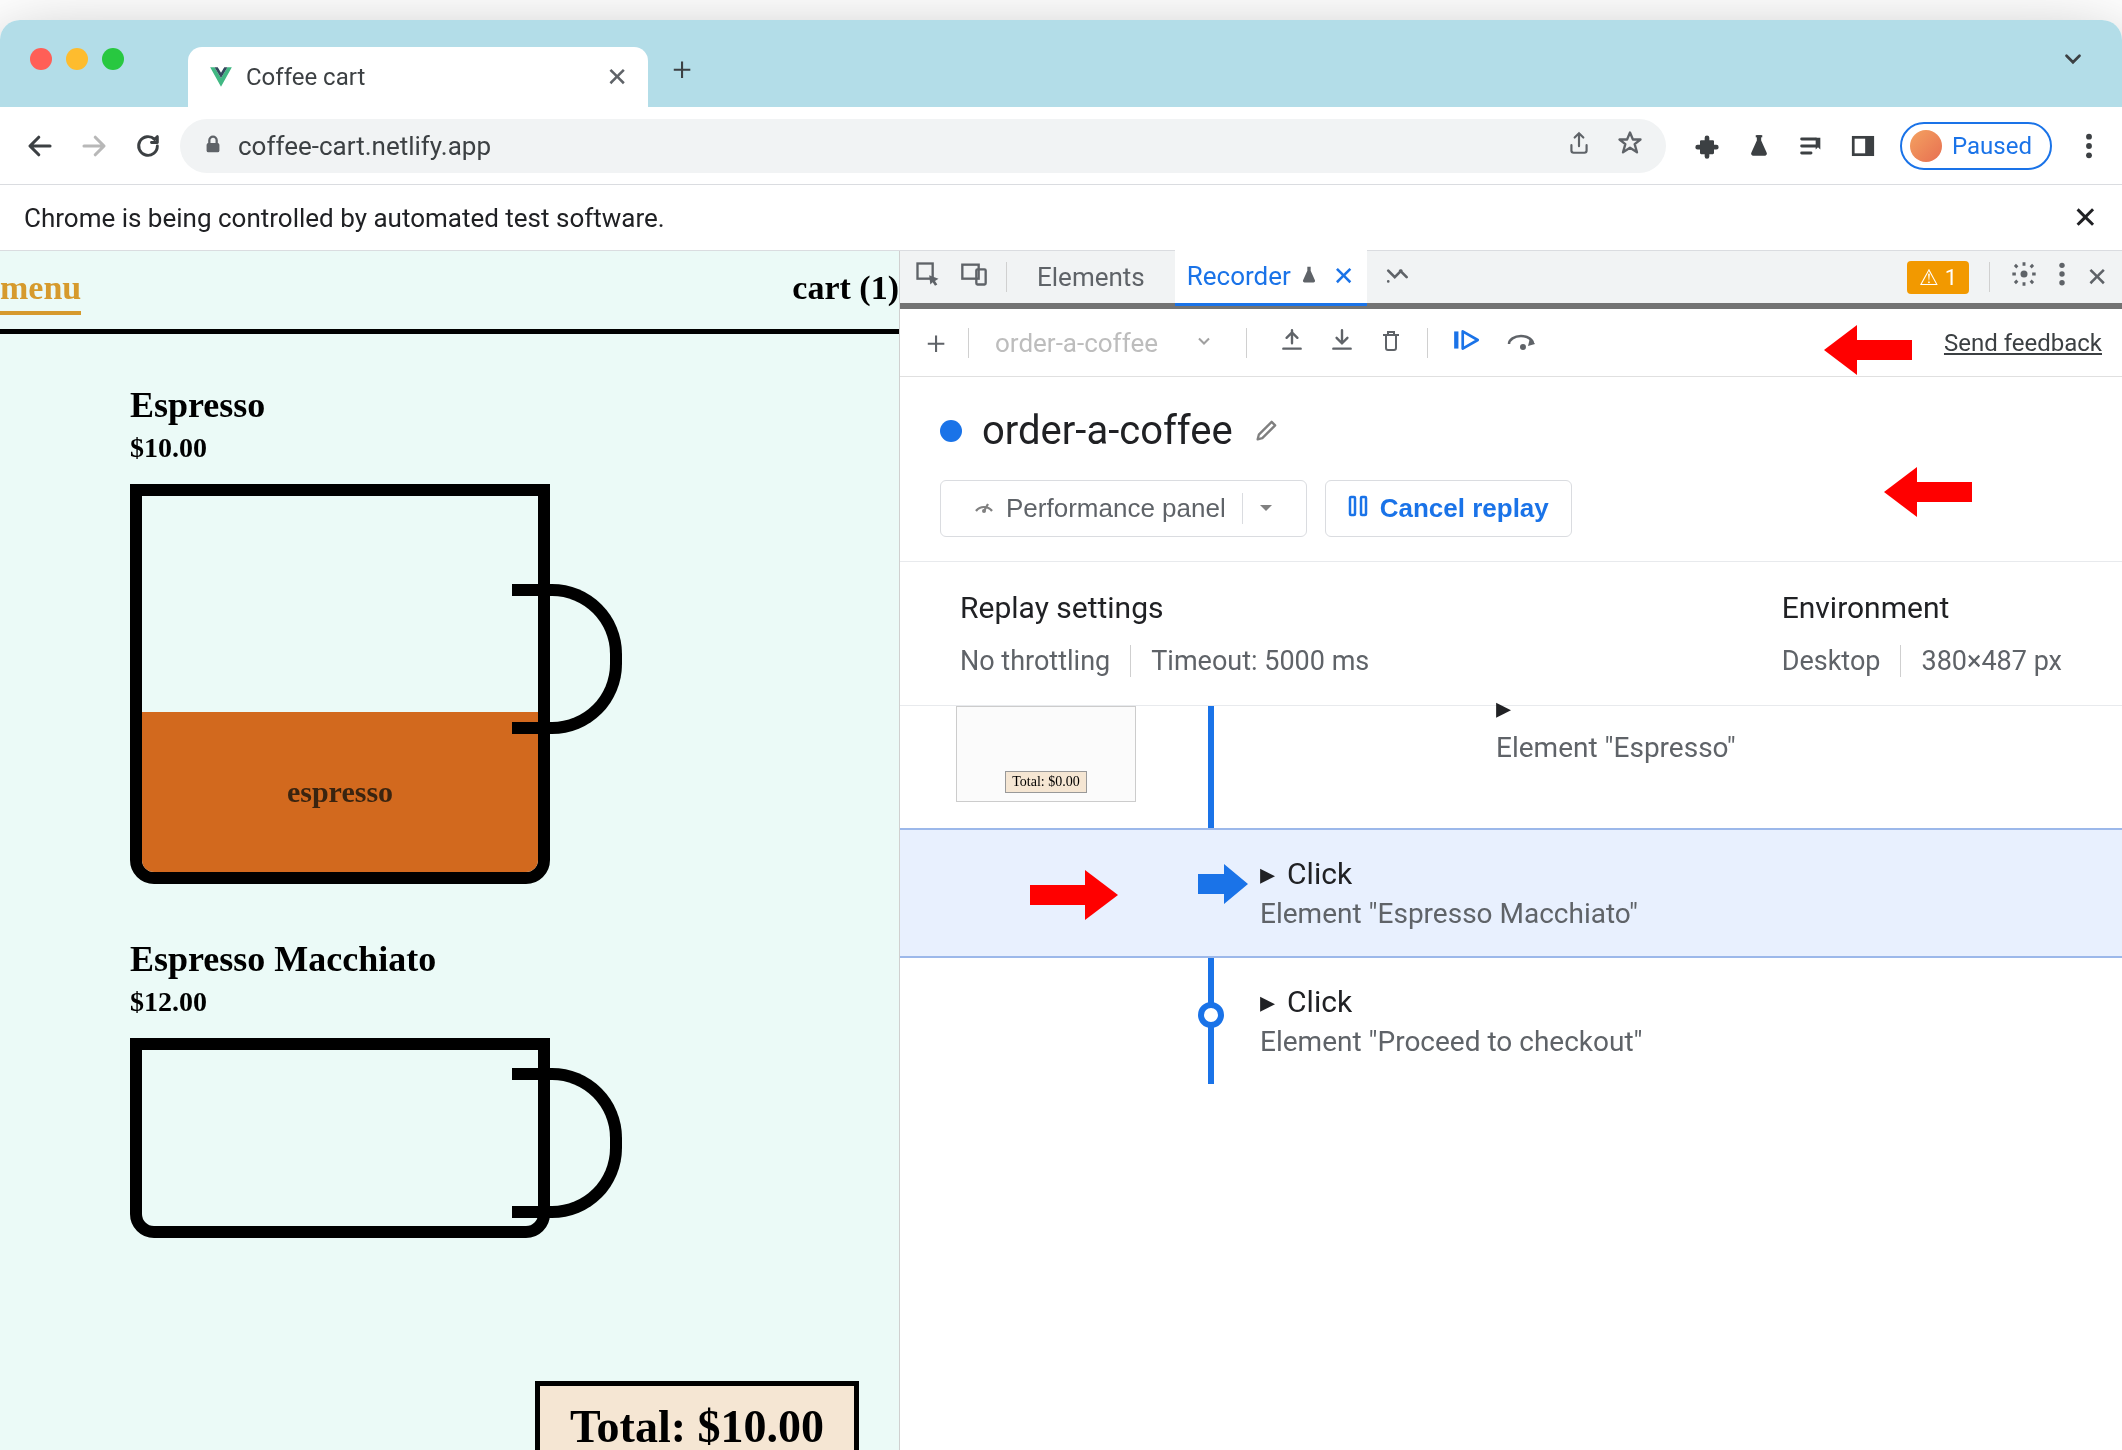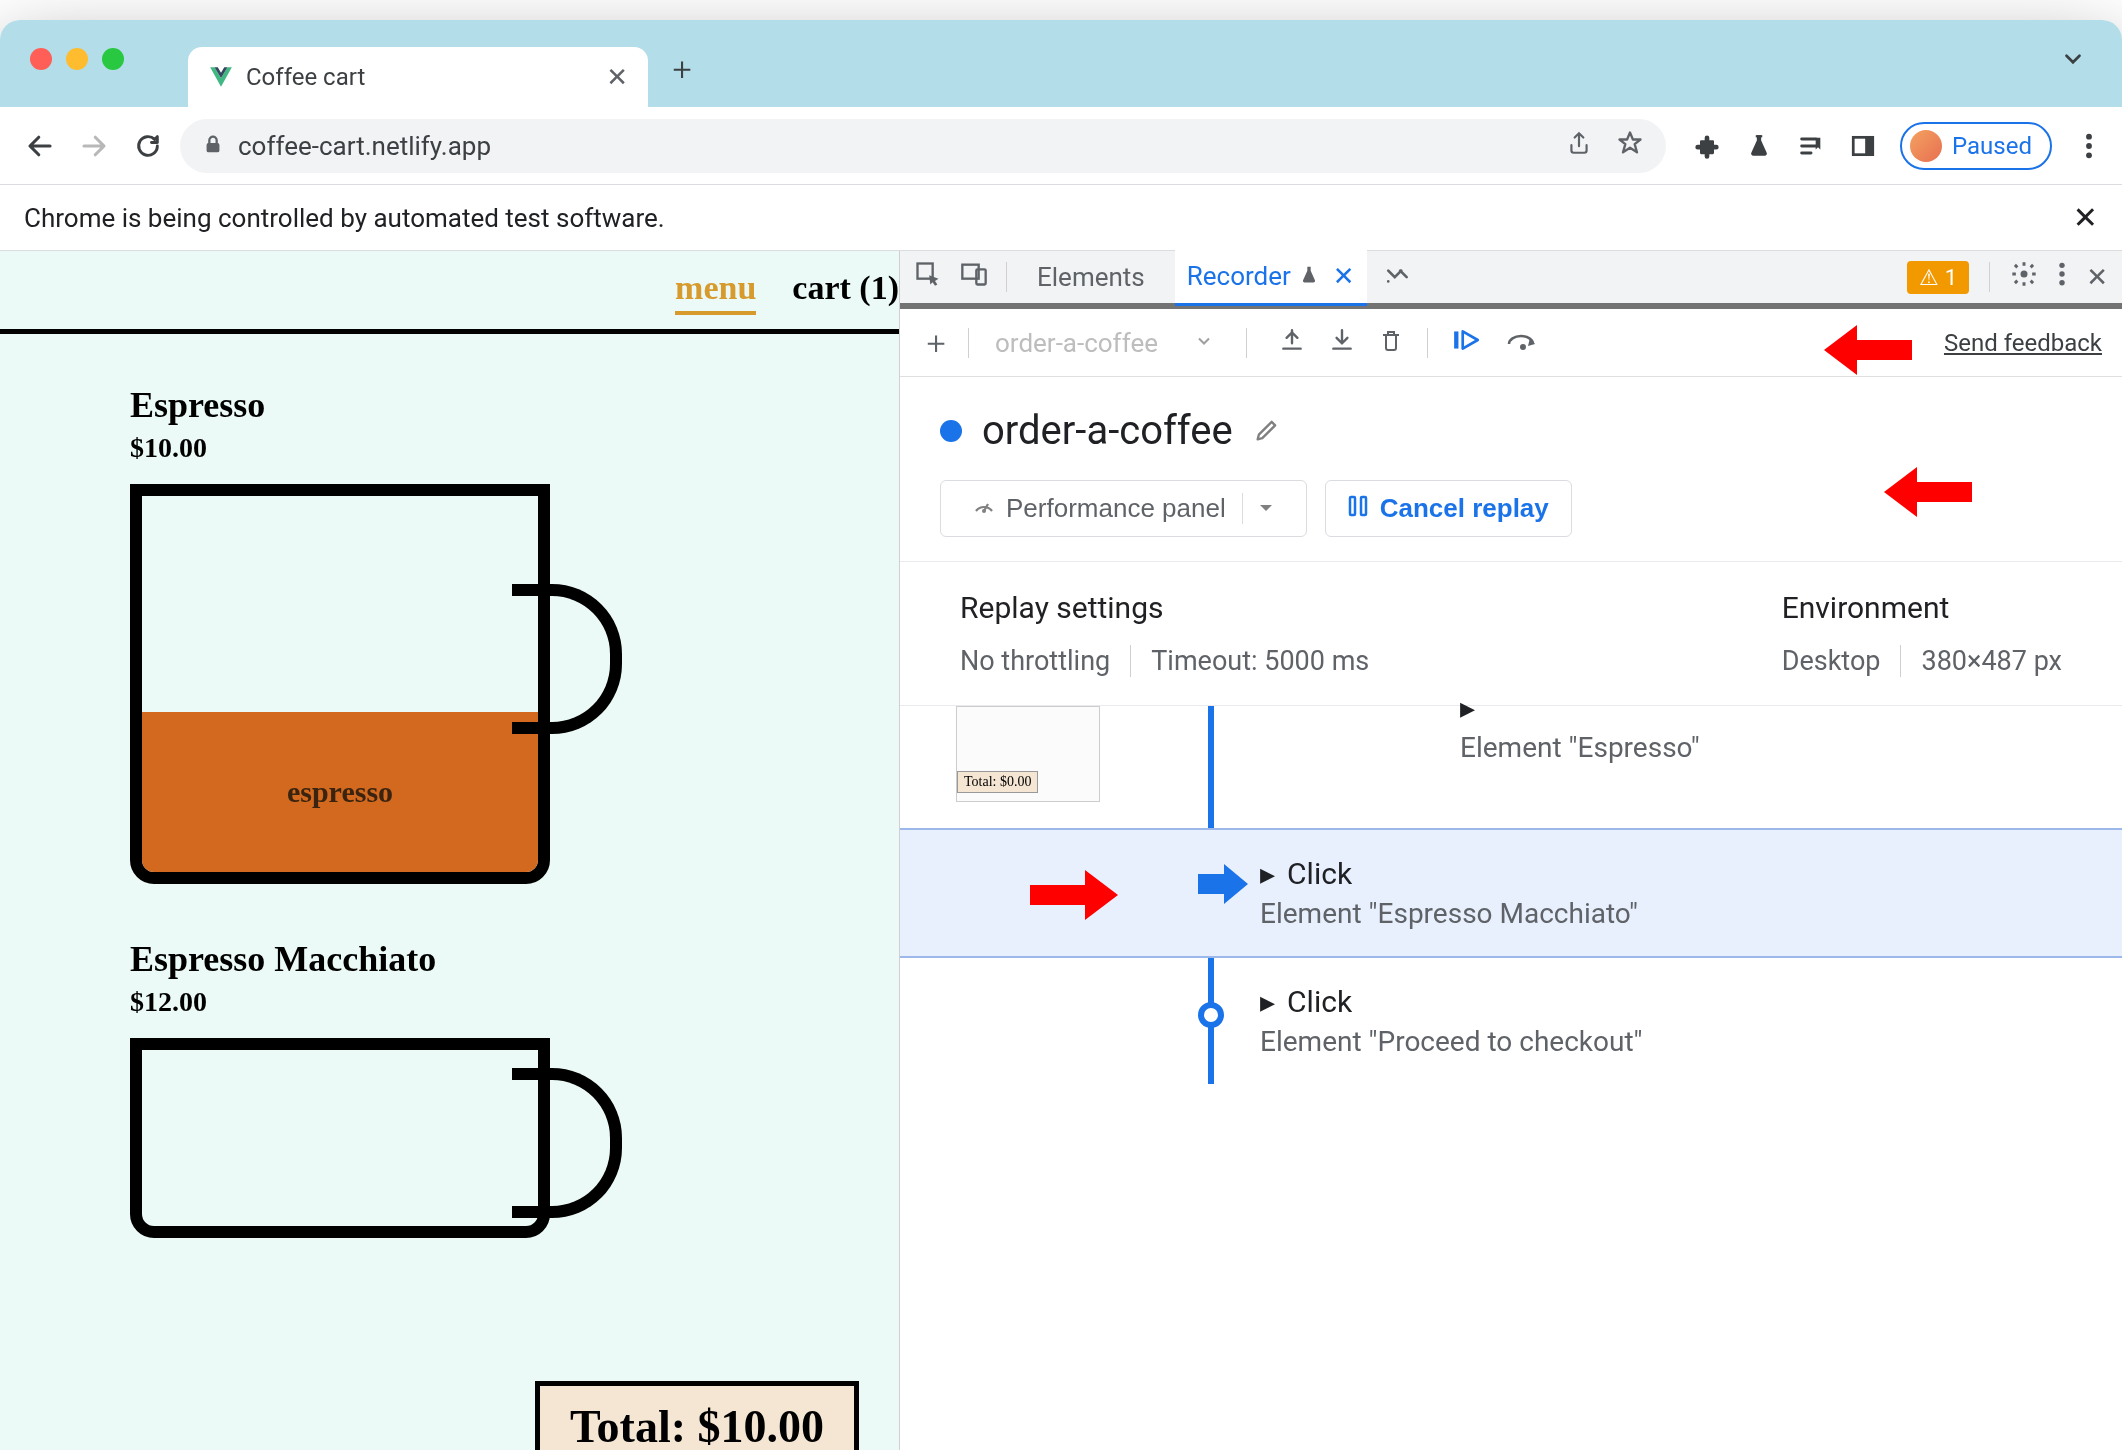--- a/index.html
+++ b/index.html
@@ -29,21 +29,21 @@
 .paused-pill { display: flex; align-items: center; gap: 10px; border: 2px solid #1a73e8; border-radius: 24px; padding: 6px 18px 6px 8px; color: #1a73e8; font-size: 24px; }
 .avatar { width: 32px; height: 32px; border-radius: 50%; background: linear-gradient(135deg,#f4a261,#e76f51); }
 
 .infobar { background: #fff; height: 66px; display: flex; align-items: center; padding: 0 24px; font-size: 26px; color: #202124; border-bottom: 1px solid #dadce0; }
 .infobar-close { margin-left: auto; font-size: 30px; cursor: pointer; }
 
 .content { display: flex; height: calc(100% - 75px - 78px - 66px); }
 
 
 .app-pane { width: 900px; background: #ebfaf7; border-right: 1px solid #d0d0d0; display: flex; flex-direction: column; overflow: hidden; }
-.app-nav { display: flex; justify-content: flex-end; gap: 36px; padding: 18px 0 14px; font-family: Georgia, serif; font-size: 34px; font-weight: bold; border-bottom: 5px solid #000; }
+.app-nav { display: flex; justify-content: space-between; gap: 36px; padding: 18px 0 14px; font-family: Georgia, serif; font-size: 34px; font-weight: bold; border-bottom: 5px solid #000; }
 .app-nav .menu-link { color: #d69a2d; border-bottom: 4px solid #d69a2d; padding-bottom: 4px; }
 .app-nav .cart-link { color: #000; }
 .products { padding: 50px 130px 0 130px; position: relative; }
 .product { margin-bottom: 54px; }
 .product h3 { font-family: Georgia, serif; font-size: 36px; font-weight: bold; margin-bottom: 6px; }
 .product .price { font-family: Georgia, serif; font-size: 28px; font-weight: bold; margin-bottom: 20px; }
 .cup { position: relative; width: 430px; height: 400px; }
 .cup-body { position: absolute; left: 0; top: 0; width: 420px; height: 400px; border: 12px solid #000; border-radius: 0 0 24px 24px; background: #ebfaf7; overflow: hidden; }
 .cup-fill { position: absolute; bottom: 0; left: 0; right: 0; height: 160px; background: #d2691e; display: flex; align-items: center; justify-content: center; font-family: Georgia, serif; font-size: 30px; font-weight: bold; color: #3a2410; }
 .cup-handle { position: absolute; right: -62px; top: 100px; width: 110px; height: 150px; border: 12px solid #000; border-left: none; border-radius: 0 70px 70px 0; }
@@ -74,21 +74,21 @@
 
 .settings-row { display: flex; padding: 28px 60px 28px; gap: 120px; font-size: 28px; color: #202124; border-bottom: 1px solid #e8eaed; }
 .settings-col h4 { font-size: 30px; font-weight: 400; margin-bottom: 20px; }
 .settings-vals { display: flex; gap: 20px; color: #5f6368; font-size: 27px; }
 .settings-vals span + span { border-left: 1px solid #cfcfcf; padding-left: 20px; }
 
 .steps { position: relative; }
 .timeline-line { position: absolute; left: 308px; top: 0; bottom: 0; width: 6px; background: #1a73e8; }
 .step { display: flex; align-items: flex-start; padding: 26px 40px 26px 0; position: relative; min-height: 120px; }
 .step.highlight { background: #e8f0fe; border-top: 2px solid #9cb8ea; border-bottom: 2px solid #9cb8ea; }
-.step-thumb { width: 144px; height: 96px; border: 1px solid #ccc; background: #fbfbfb; margin-left: 56px; position: relative; display:flex; align-items:flex-end; justify-content:flex-start; }
+.step-thumb { width: 180px; height: 96px; border: 1px solid #ccc; background: #fbfbfb; margin-left: 56px; position: relative; display:flex; align-items:flex-end; justify-content:center; }
 .thumb-badge { font-size: 14px; border: 1px solid #999; background: #f5e6d3; padding: 2px 6px; margin-bottom: 8px; font-family: Georgia, serif; }
 .step-marker { position: absolute; left: 298px; display: flex; align-items: center; justify-content: center; }
 .step-marker.dot { top: 44px; width: 26px; height: 26px; border-radius: 50%; background: #fff; border: 6px solid #1a73e8; }
 .step-marker.arrow-marker { top: 34px; }
 .arrow-marker svg { width: 50px; height: 40px; }
 .step-body { margin-left: 360px; font-size: 30px; color: #202124;}
 .step-body .step-label { display: flex; align-items: center; gap: 12px; }
 .step-body .step-detail { color: #5f6368; font-size: 28px; margin-top: 6px; }
 .expand-caret { display:inline-block; }
 

